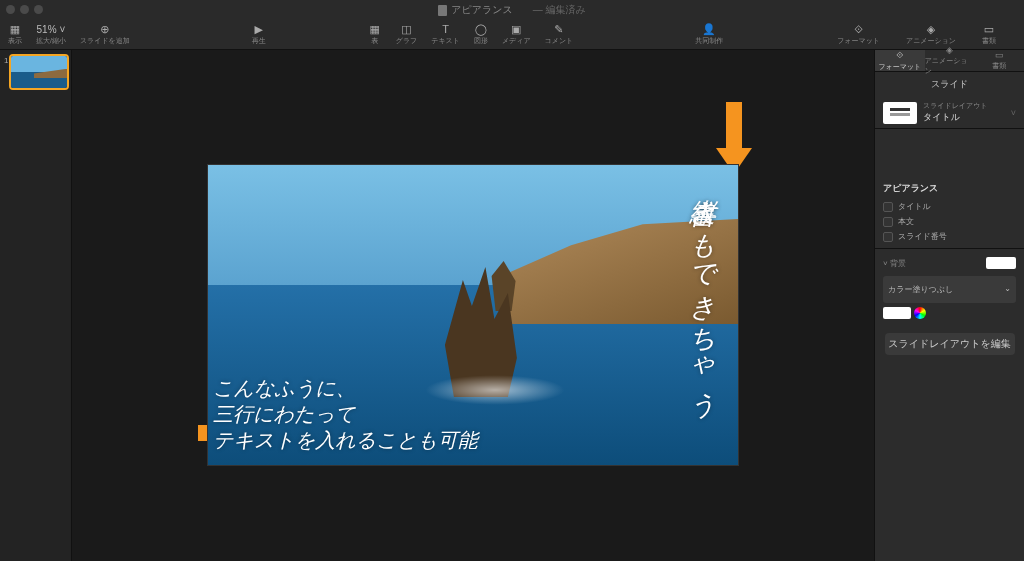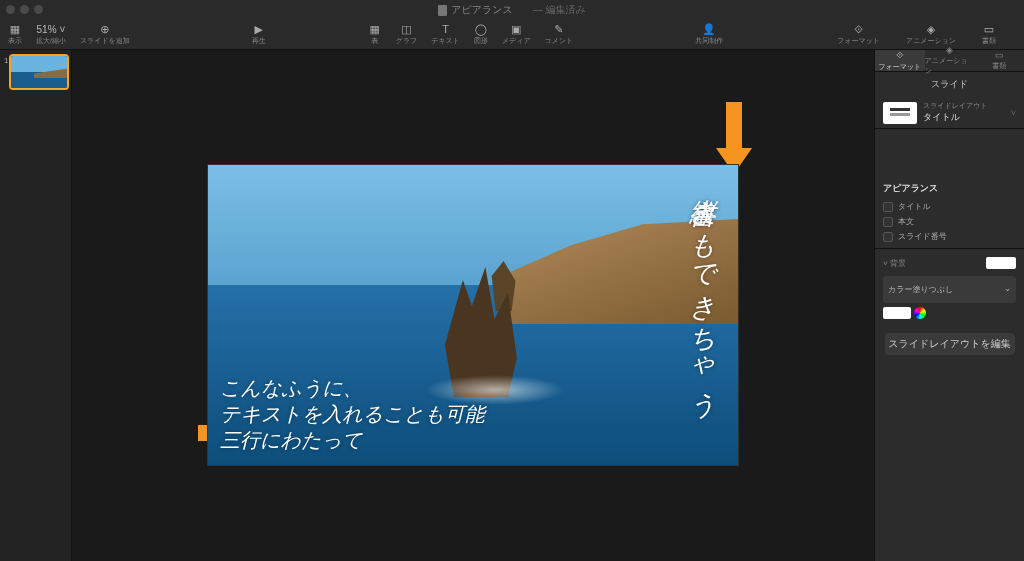--- a/index.html
+++ b/index.html
@@ -33,21 +33,21 @@
 
 .canvas-area { flex: 1; background: #1a1a1a; position: relative; display: flex; align-items: flex-start; justify-content: center; padding-top: 115px; }
 .slide { width: 530px; height: 300px; background: #fff; position: relative; overflow: hidden; box-shadow: 0 0 0 1px #333; }
 .sky { position: absolute; inset: 0; background: linear-gradient(#7ac0e5 0%, #5ba3d0 40%, #3a7aaa 40.2%, #1a5c8a 100%); }
 .sea { position: absolute; left: 0; right: 0; top: 40%; bottom: 0; background: linear-gradient(#2470a8, #0d4d7a); }
 .rock1 { position: absolute; left: 43%; top: 34%; width: 90px; height: 130px; background: #4a3620; clip-path: polygon(20% 100%, 10% 60%, 30% 10%, 40% 30%, 55% 0%, 65% 40%, 80% 20%, 90% 70%, 80% 100%); }
 .rock2 { position: absolute; left: 52%; top: 32%; width: 40px; height: 50px; background: #5a4428; clip-path: polygon(30% 100%, 20% 30%, 50% 0%, 80% 40%, 70% 100%); }
 .land { position: absolute; right: 0; top: 18%; width: 45%; height: 35%; background: linear-gradient(160deg,#b08a5a,#7a5a30); clip-path: polygon(0 55%, 30% 25%, 60% 5%, 100% 0%, 100% 100%, 0 100%); }
 .foam { position: absolute; left: 41%; top: 70%; width: 140px; height: 30px; background: radial-gradient(ellipse, rgba(255,255,255,.6), transparent 70%); }
 
-.htext { position: absolute; left: 12px; bottom: 12px; color: #fff; font-family: "Hiragino Mincho ProN", serif; font-size: 20px; line-height: 1.3; text-shadow: 0 0 4px rgba(0,0,0,.4); font-style: italic; }
+.htext { position: absolute; left: 5px; bottom: 12px; color: #fff; font-family: "Hiragino Mincho ProN", serif; font-size: 20px; line-height: 1.3; text-shadow: 0 0 4px rgba(0,0,0,.4); font-style: italic; }
 .vtext { position: absolute; right: 18px; top: 14px; bottom: 14px; color: #fff; font-family: "Hiragino Mincho ProN", serif; font-size: 26px; writing-mode: vertical-rl; text-shadow: 0 0 4px rgba(0,0,0,.4); font-style: italic; letter-spacing: 2px; }
 
 
 .arrow-down { position: absolute; left: 644px; top: 52px; width: 36px; height: 72px; }
 .arrow-down .shaft { width: 16px; height: 46px; background: #f5941f; margin: 0 auto; }
 .arrow-down .head { width: 0; height: 0; border-left: 18px solid transparent; border-right: 18px solid transparent; border-top: 26px solid #f5941f; }
 .arrow-right { position: absolute; left: 126px; top: 365px; width: 88px; height: 36px; display: flex; align-items: center; }
 .arrow-right .shaft { width: 60px; height: 16px; background: #f5941f; }
 .arrow-right .head { width: 0; height: 0; border-top: 18px solid transparent; border-bottom: 18px solid transparent; border-left: 26px solid #f5941f; }
 
@@ -182,22 +182,22 @@
       </div>
     <div class="slide">
       <div class="sky"></div>
       <div class="sea"></div>
       <div class="land"></div>
       <div class="rock2"></div>
       <div class="rock1"></div>
       <div class="foam"></div>
       <div class="htext">
         <div>こんなふうに、</div>
+        <div>三行にわたって</div>
         <div>テキストを入れることも可能</div>
-        <div>三行にわたって</div>
       </div>
       <div class="vtext">縦書きもできちゃう</div>
     </div>
   </div>
 
   <div class="inspector">
     <div class="insp-tabs">
       <div class="insp-tab active">
           <span class="ic">⟐</span>
           <span>フォーマット</span>

